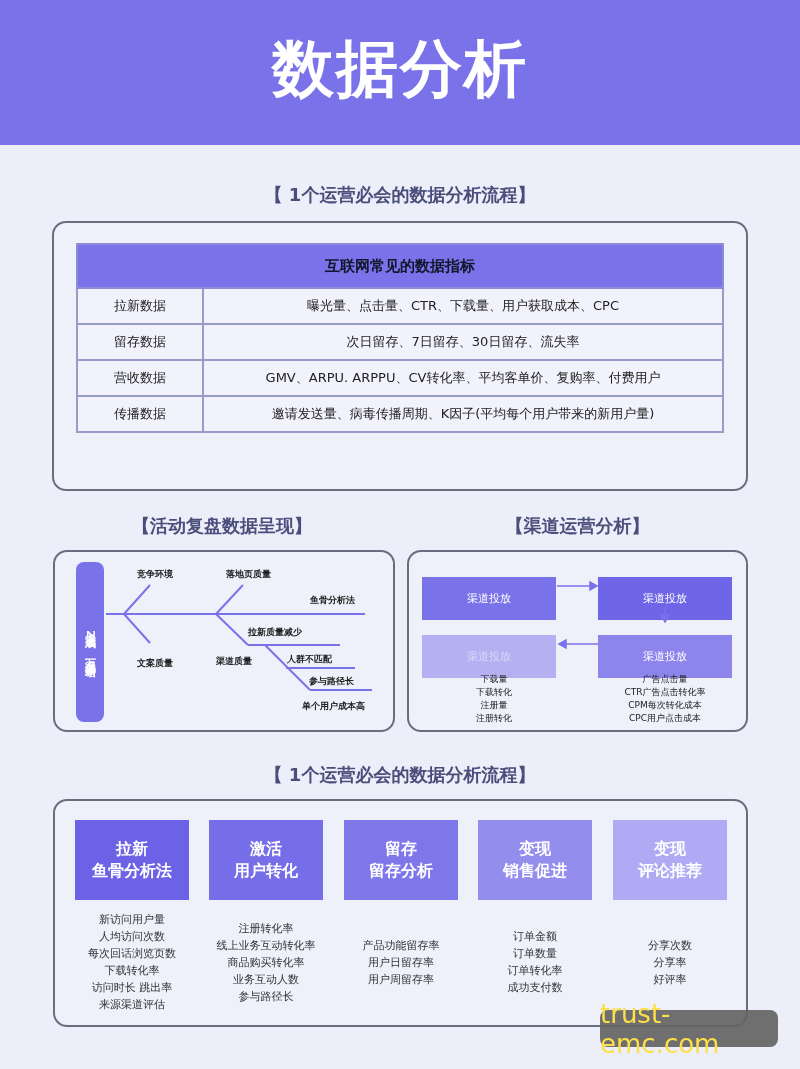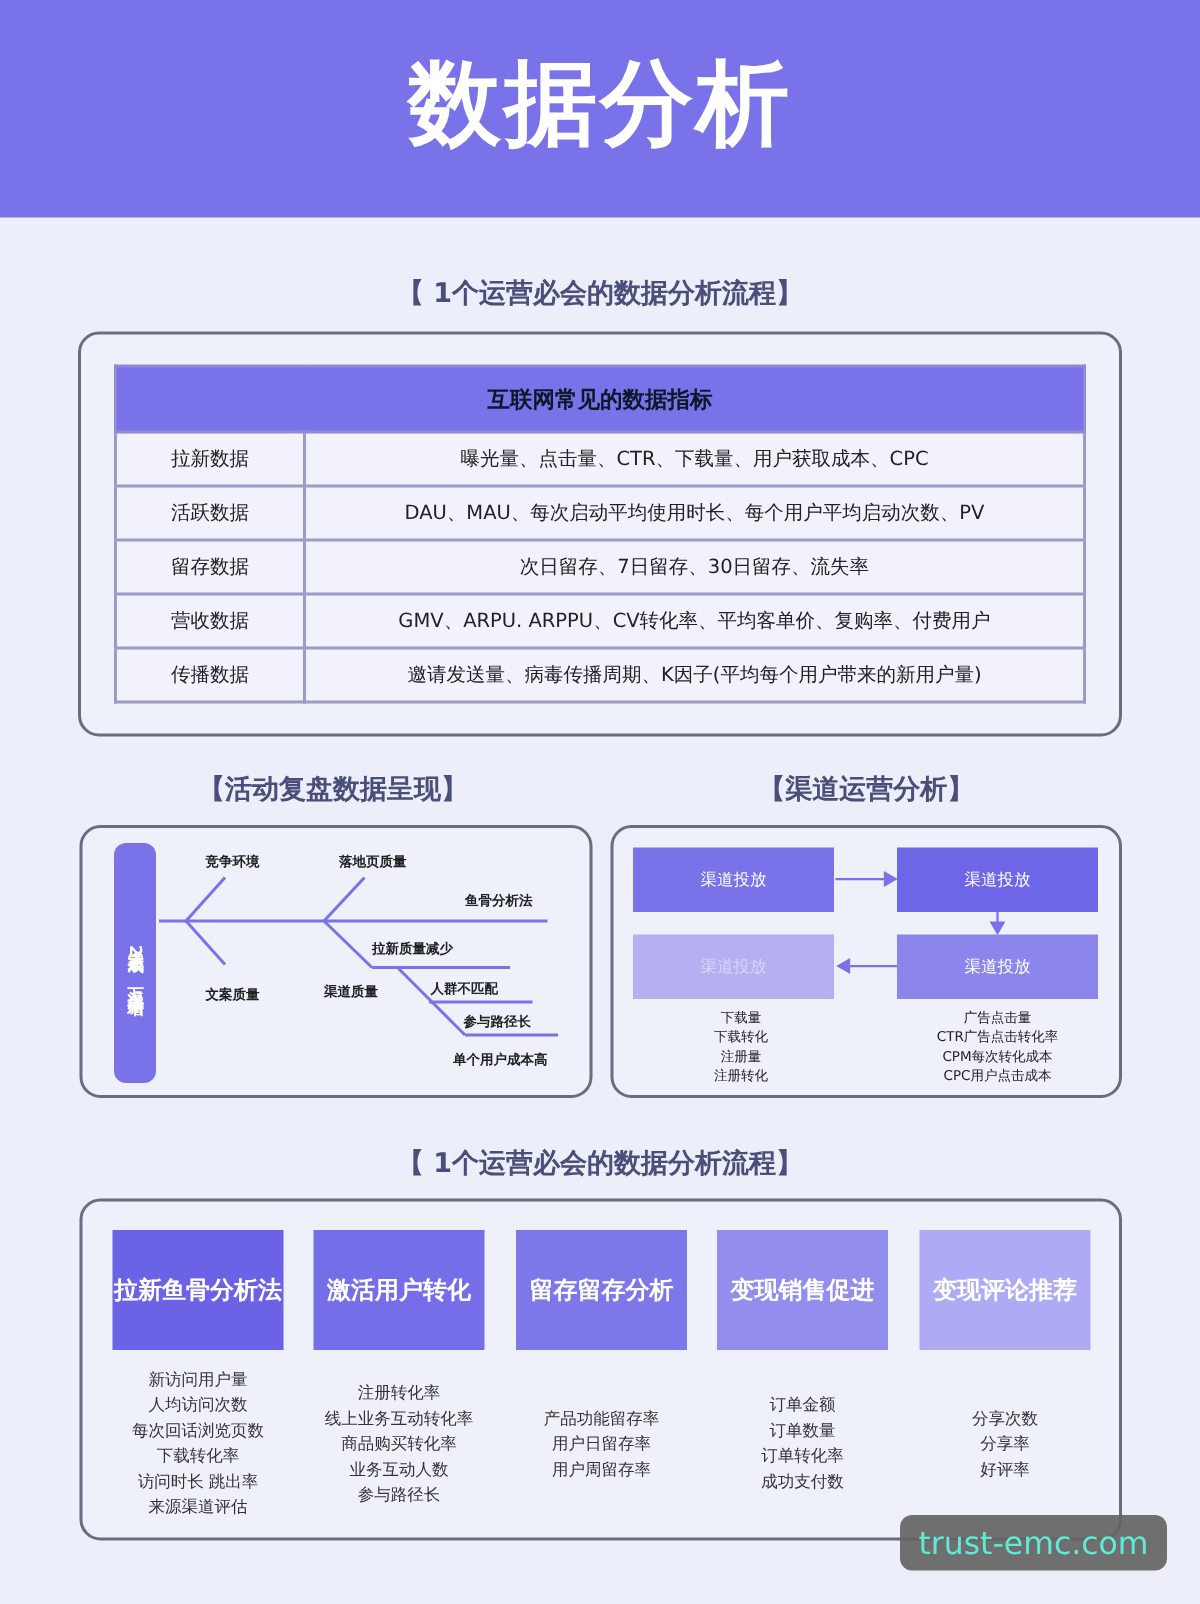--- a/index.html
+++ b/index.html
@@ -47,61 +47,57 @@
       background: #7a72e8; border-radius: 8px; color: #fff;
       font-size: 11px; font-weight: bold; line-height: 15px;
       display: flex; align-items: center; justify-content: center; text-align: center;
       padding: 4px 0;
     }
     .fb-label { position: absolute; font-size: 9px; font-weight: bold; color: #222; white-space: nowrap; }
     .fishbone-svg { position: absolute; left: 0; top: 0; }
     
     .ch-box {
       position: absolute; width: 134px; height: 43px; color: #fff;
-      font-size: 11px; display: flex; align-items: center; justify-content: center;
+      font-size: 11px; display: flex; align-items: center; justify-content: center; margin-top: 12px;
     }
     .ch-list { position: absolute; font-size: 9px; line-height: 13px; text-align: center; color: #222; white-space: nowrap; }
     
     .flow-box {
       position: absolute; top: 820px; width: 114px; height: 80px; color: #fff;
       font-size: 16px; font-weight: bold; line-height: 22px; text-align: center;
-      display: flex; flex-direction: row; align-items: center; justify-content: center;
+      display: flex; flex-direction: column; align-items: center; justify-content: center;
     }
     .flow-list {
       position: absolute; font-size: 11px; line-height: 17px; text-align: center;
       color: #333; white-space: nowrap;
     }
     .watermark {
       position: absolute; left: 600px; top: 1010px; width: 178px; height: 37px;
-      background: rgba(100,100,100,0.92); border-radius: 8px; color: #5eead4;
-      font-size: 21px; display: flex; align-items: center; justify-content: center;
+      background: rgba(100,100,100,0.92); border-radius: 8px; color: #fde047;
+      font-size: 26px; display: flex; align-items: center; justify-content: center;
       font-family: "DejaVu Sans", sans-serif;
     }
   </style>
 </head>
 <body>
 
 <div class="header">
   <h1>数据分析</h1>
 </div>
 
 <div class="section-title" style="left:0;width:800px;top:183px;font-size:18px;">【 1个运营必会的数据分析流程】</div>
 <div class="panel" style="left:52px;top:221px;width:696px;height:270px;"></div>
 <table class="metrics-table">
   <tbody>
       <tr>
         <th colspan="2">互联网常见的数据指标</th>
       </tr>
   <tr>
         <td class="cat">拉新数据</td>
         <td>曝光量、点击量、CTR、下载量、用户获取成本、CPC</td>
-      </tr>
-  <tr>
-        <td class="cat">活跃数据</td>
-        <td>DAU、MAU、每次启动平均使用时长、每个用户平均启动次数、PV</td>
       </tr>
   <tr>
         <td class="cat">留存数据</td>
         <td>次日留存、7日留存、30日留存、流失率</td>
       </tr>
   <tr>
         <td class="cat">营收数据</td>
         <td>GMV、ARPU. ARPPU、CV转化率、平均客单价、复购率、付费用户</td>
       </tr>
   <tr>

